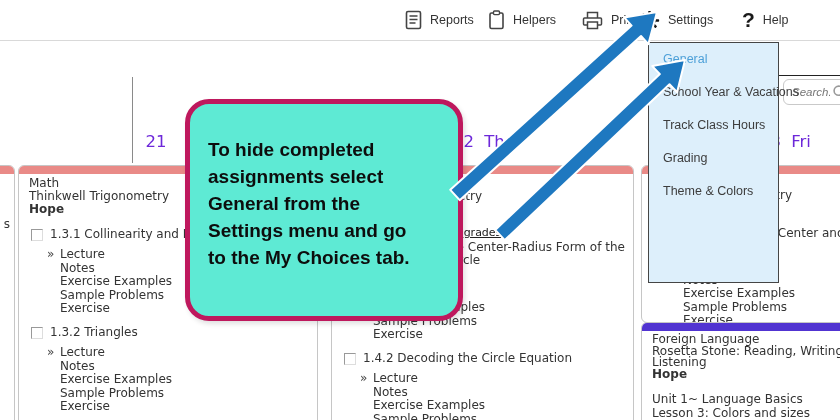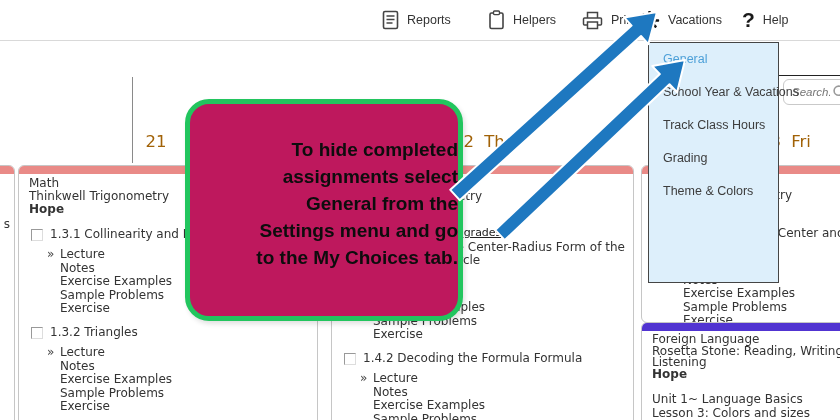--- a/index.html
+++ b/index.html
@@ -15,21 +15,21 @@
   .tb-icon{display:flex;align-items:center;}
   .help-glyph{font-family:"Liberation Sans",sans-serif;font-weight:bold;font-size:21px;color:#1a1a1a;line-height:20px;}
   
   .topline-right{position:absolute;left:779px;top:75px;width:61px;height:1px;background:#222;z-index:4;}
   .search-box{position:absolute;left:783px;top:79px;width:70px;height:24px;border:1px solid #c9c9c9;border-radius:6px;
     background:#fff;z-index:4;display:flex;align-items:center;}
   .search-box input{border:none;outline:none;width:38px;margin-left:6px;font-family:"Liberation Sans",sans-serif;
     font-style:italic;font-size:11.5px;color:#888;background:transparent;}
   .hdr-divider{position:absolute;left:132px;top:77px;width:1px;height:86px;background:#8a8a8a;z-index:1;}
   
-  .day-hdr{position:absolute;top:132px;font-size:16.5px;color:#a16207;z-index:1;word-spacing:5px;}
+  .day-hdr{position:absolute;top:132px;font-size:16.5px;color:#6d28d9;z-index:1;word-spacing:5px;}
   
   .card{position:absolute;background:#fff;border:1px solid #c6c6c6;border-radius:6px;overflow:hidden;z-index:2;}
   .card-bar{height:8px;}
   .card-body{padding:3px 8px 0 10px;font-size:12px;color:#333;line-height:13px;}
   .course-head{margin-bottom:12px;}
   .student{font-weight:bold;}
   .grades-row{text-align:center;font-size:11px;margin:-1px 2px 2px 0;line-height:12px;}
   .grades-link{text-decoration:underline;color:#222;cursor:pointer;}
   .section{margin-bottom:10px;}
   .sec-row{display:flex;margin-bottom:7px;}
@@ -42,34 +42,34 @@
   .item-link{cursor:pointer;}
   .fl-body{line-height:11.6px;}
   .fl-unit{margin-top:12px;line-height:14px;}
   
   .menu{position:absolute;left:648px;top:42px;width:131px;height:241px;box-sizing:border-box;
     background:#ddeffb;border:1px solid #454545;z-index:30;}
   .menu-item{height:33px;line-height:33px;padding-left:14px;font-family:"Liberation Sans",sans-serif;
     font-size:12.5px;color:#3d3d3d;cursor:pointer;white-space:nowrap;}
   .menu-item.active{color:#4da0d8;}
   
-  .callout{position:absolute;left:185px;top:99px;width:268px;height:212px;background:#be185d;
-    border:5px solid #22c55e;border-radius:24px;z-index:50;box-shadow:2px 3px 5px rgba(0,0,0,0.12);text-align:right;}
+  .callout{position:absolute;left:185px;top:99px;width:268px;height:212px;background:#5eead4;
+    border:5px solid #be185d;border-radius:24px;z-index:50;box-shadow:2px 3px 5px rgba(0,0,0,0.12);}
   .callout-text{margin:32px 0 0 18px;font-family:"Liberation Sans",sans-serif;font-weight:bold;
     font-size:19px;line-height:27px;color:#0d0d0d;white-space:pre-line;}
   
   .arrows{position:absolute;left:0;top:0;width:840px;height:420px;z-index:60;pointer-events:none;}
 </style>
 </head>
 <body>
 
 <div class="toolbar"></div>
 <div class="toolbar-divider"></div>
 
-<div class="tb-item" style="left:382px">
+<div class="tb-item" style="left:405px">
   <span class="tb-icon">
     <svg width="17" height="20" viewBox="0 0 17 20">
         <rect x="1.5" y="1.5" width="14" height="17" rx="1.5" fill="none" stroke="#444" stroke-width="1.6"></rect>
         <path d="M4.5 6h8M4.5 9.5h8M4.5 13h6" stroke="#444" stroke-width="1.4"></path>
       </svg>
   </span>
   <span class="tb-label">Reports</span>
 </div>
 <div class="tb-item" style="left:488px">
   <span class="tb-icon">
@@ -102,21 +102,21 @@
           <rect x="10.5" y="1" width="3" height="6" rx="0.8"></rect>
           <rect x="10.5" y="17" width="3" height="6" rx="0.8"></rect>
           <rect x="1" y="10.5" width="6" height="3" rx="0.8"></rect>
           <rect x="17" y="10.5" width="6" height="3" rx="0.8"></rect>
         </g>
         <circle cx="12" cy="12" r="7"></circle>
       </g>
       <circle cx="12" cy="12" r="3" fill="#fff"></circle>
     </svg>
   </span>
-  <span class="tb-label">Vacations</span>
+  <span class="tb-label">Settings</span>
 </div>
 <div class="tb-item" style="left:742px">
   <span class="tb-icon help-glyph">?</span>
   <span class="tb-label">Help</span>
 </div>
 
 <div class="topline-right"></div>
 <div class="search-box">
   <input type="text" placeholder="Search." style="">
   <span style="display:flex">
@@ -192,21 +192,21 @@
           <div class="item-row"><span class="mk">»</span><span class="item-link">Lecture</span></div>
           <div class="item-row"><span class="item-link">Notes</span></div>
           <div class="item-row"><span class="item-link">Exercise Examples</span></div>
           <div class="item-row"><span class="item-link">Sample Problems</span></div>
           <div class="item-row"><span class="item-link">Exercise</span></div>
         </div>
       </div>
       <div class="section">
         <div class="sec-row">
           <span class="cbx"></span>
-          <span class="sec-title">1.4.2 Decoding the Formula Formula</span>
+          <span class="sec-title">1.4.2 Decoding the Circle Equation</span>
         </div>
         <div class="items">
           <div class="item-row"><span class="mk">»</span><span class="item-link">Lecture</span></div>
           <div class="item-row"><span class="item-link">Notes</span></div>
           <div class="item-row"><span class="item-link">Exercise Examples</span></div>
           <div class="item-row"><span class="item-link">Sample Problems</span></div>
         </div>
       </div>
     </div>
 </div>

